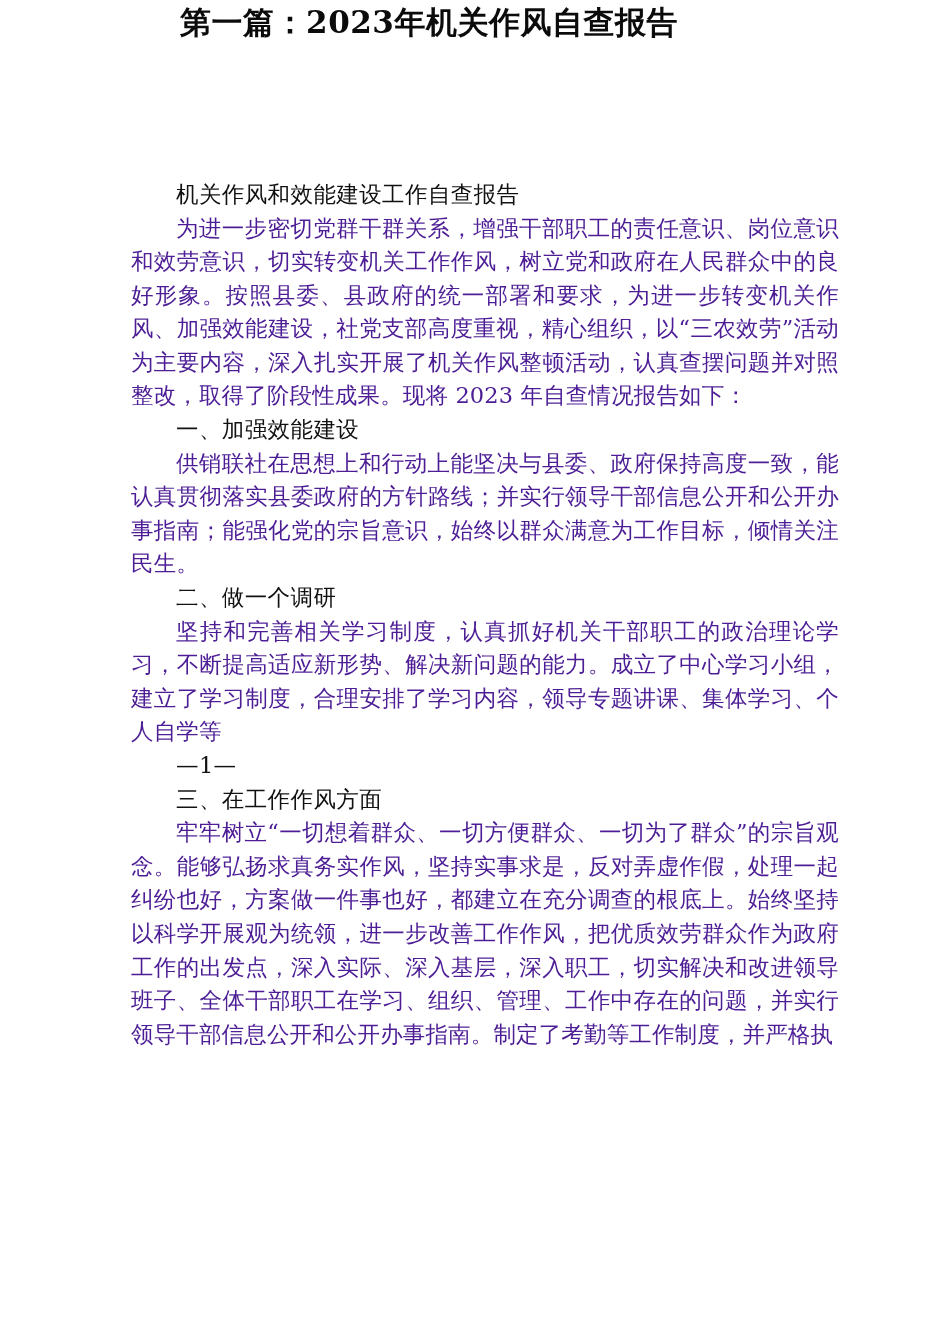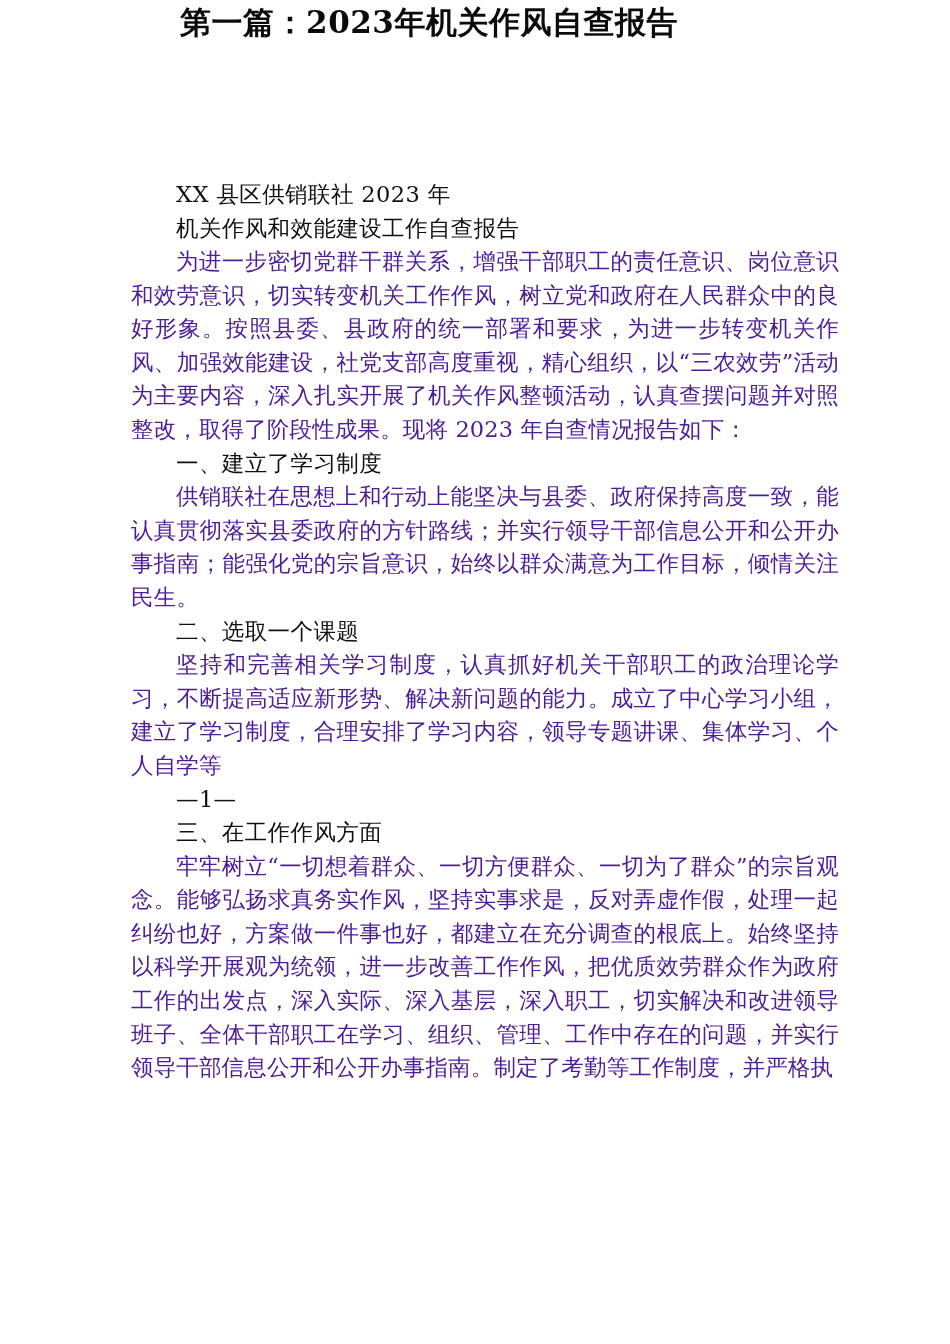--- a/index.html
+++ b/index.html
@@ -97,31 +97,30 @@
 </style>
 </head>
 <body>
 
 <div class="page">
 
   <h1 class="doc-title">第一篇：2023年机关作风自查报告</h1>
 
   <div class="content">
 
-    <div class="heading-line">XX 县区供销联社 2023 年</div>
 
     <div class="heading-line">机关作风和效能建设工作自查报告</div>
 
     <p class="para">为进一步密切党群干群关系，增强干部职工的责任意识、岗位意识和效劳意识，切实转变机关工作作风，树立党和政府在人民群众中的良好形象。按照县委、县政府的统一部署和要求，为进一步转变机关作风、加强效能建设，社党支部高度重视，精心组织，以“三农效劳”活动为主要内容，深入扎实开展了机关作风整顿活动，认真查摆问题并对照整改，取得了阶段性成果。现将 2023 年自查情况报告如下：</p>
 
-    <p class="section-head">一、建立了学习制度</p>
+    <p class="section-head">一、加强效能建设</p>
 
     <p class="para">供销联社在思想上和行动上能坚决与县委、政府保持高度一致，能认真贯彻落实县委政府的方针路线；并实行领导干部信息公开和公开办事指南；能强化党的宗旨意识，始终以群众满意为工作目标，倾情关注民生。</p>
 
-    <p class="section-head">二、选取一个课题</p>
+    <p class="section-head">二、做一个调研</p>
 
     <p class="para">坚持和完善相关学习制度，认真抓好机关干部职工的政治理论学习，不断提高适应新形势、解决新问题的能力。成立了中心学习小组，建立了学习制度，合理安排了学习内容，领导专题讲课、集体学习、个人自学等</p>
 
     <p class="page-marker">—1—</p>
 
 
     <p class="section-head">三、在工作作风方面</p>
 
     <p class="para">牢牢树立“一切想着群众、一切方便群众、一切为了群众”的宗旨观念。能够弘扬求真务实作风，坚持实事求是，反对弄虚作假，处理一起纠纷也好，方案做一件事也好，都建立在充分调查的根底上。始终坚持以科学开展观为统领，进一步改善工作作风，把优质效劳群众作为政府工作的出发点，深入实际、深入基层，深入职工，切实解决和改进领导班子、全体干部职工在学习、组织、管理、工作中存在的问题，并实行领导干部信息公开和公开办事指南。制定了考勤等工作制度，并严格执</p>
 

